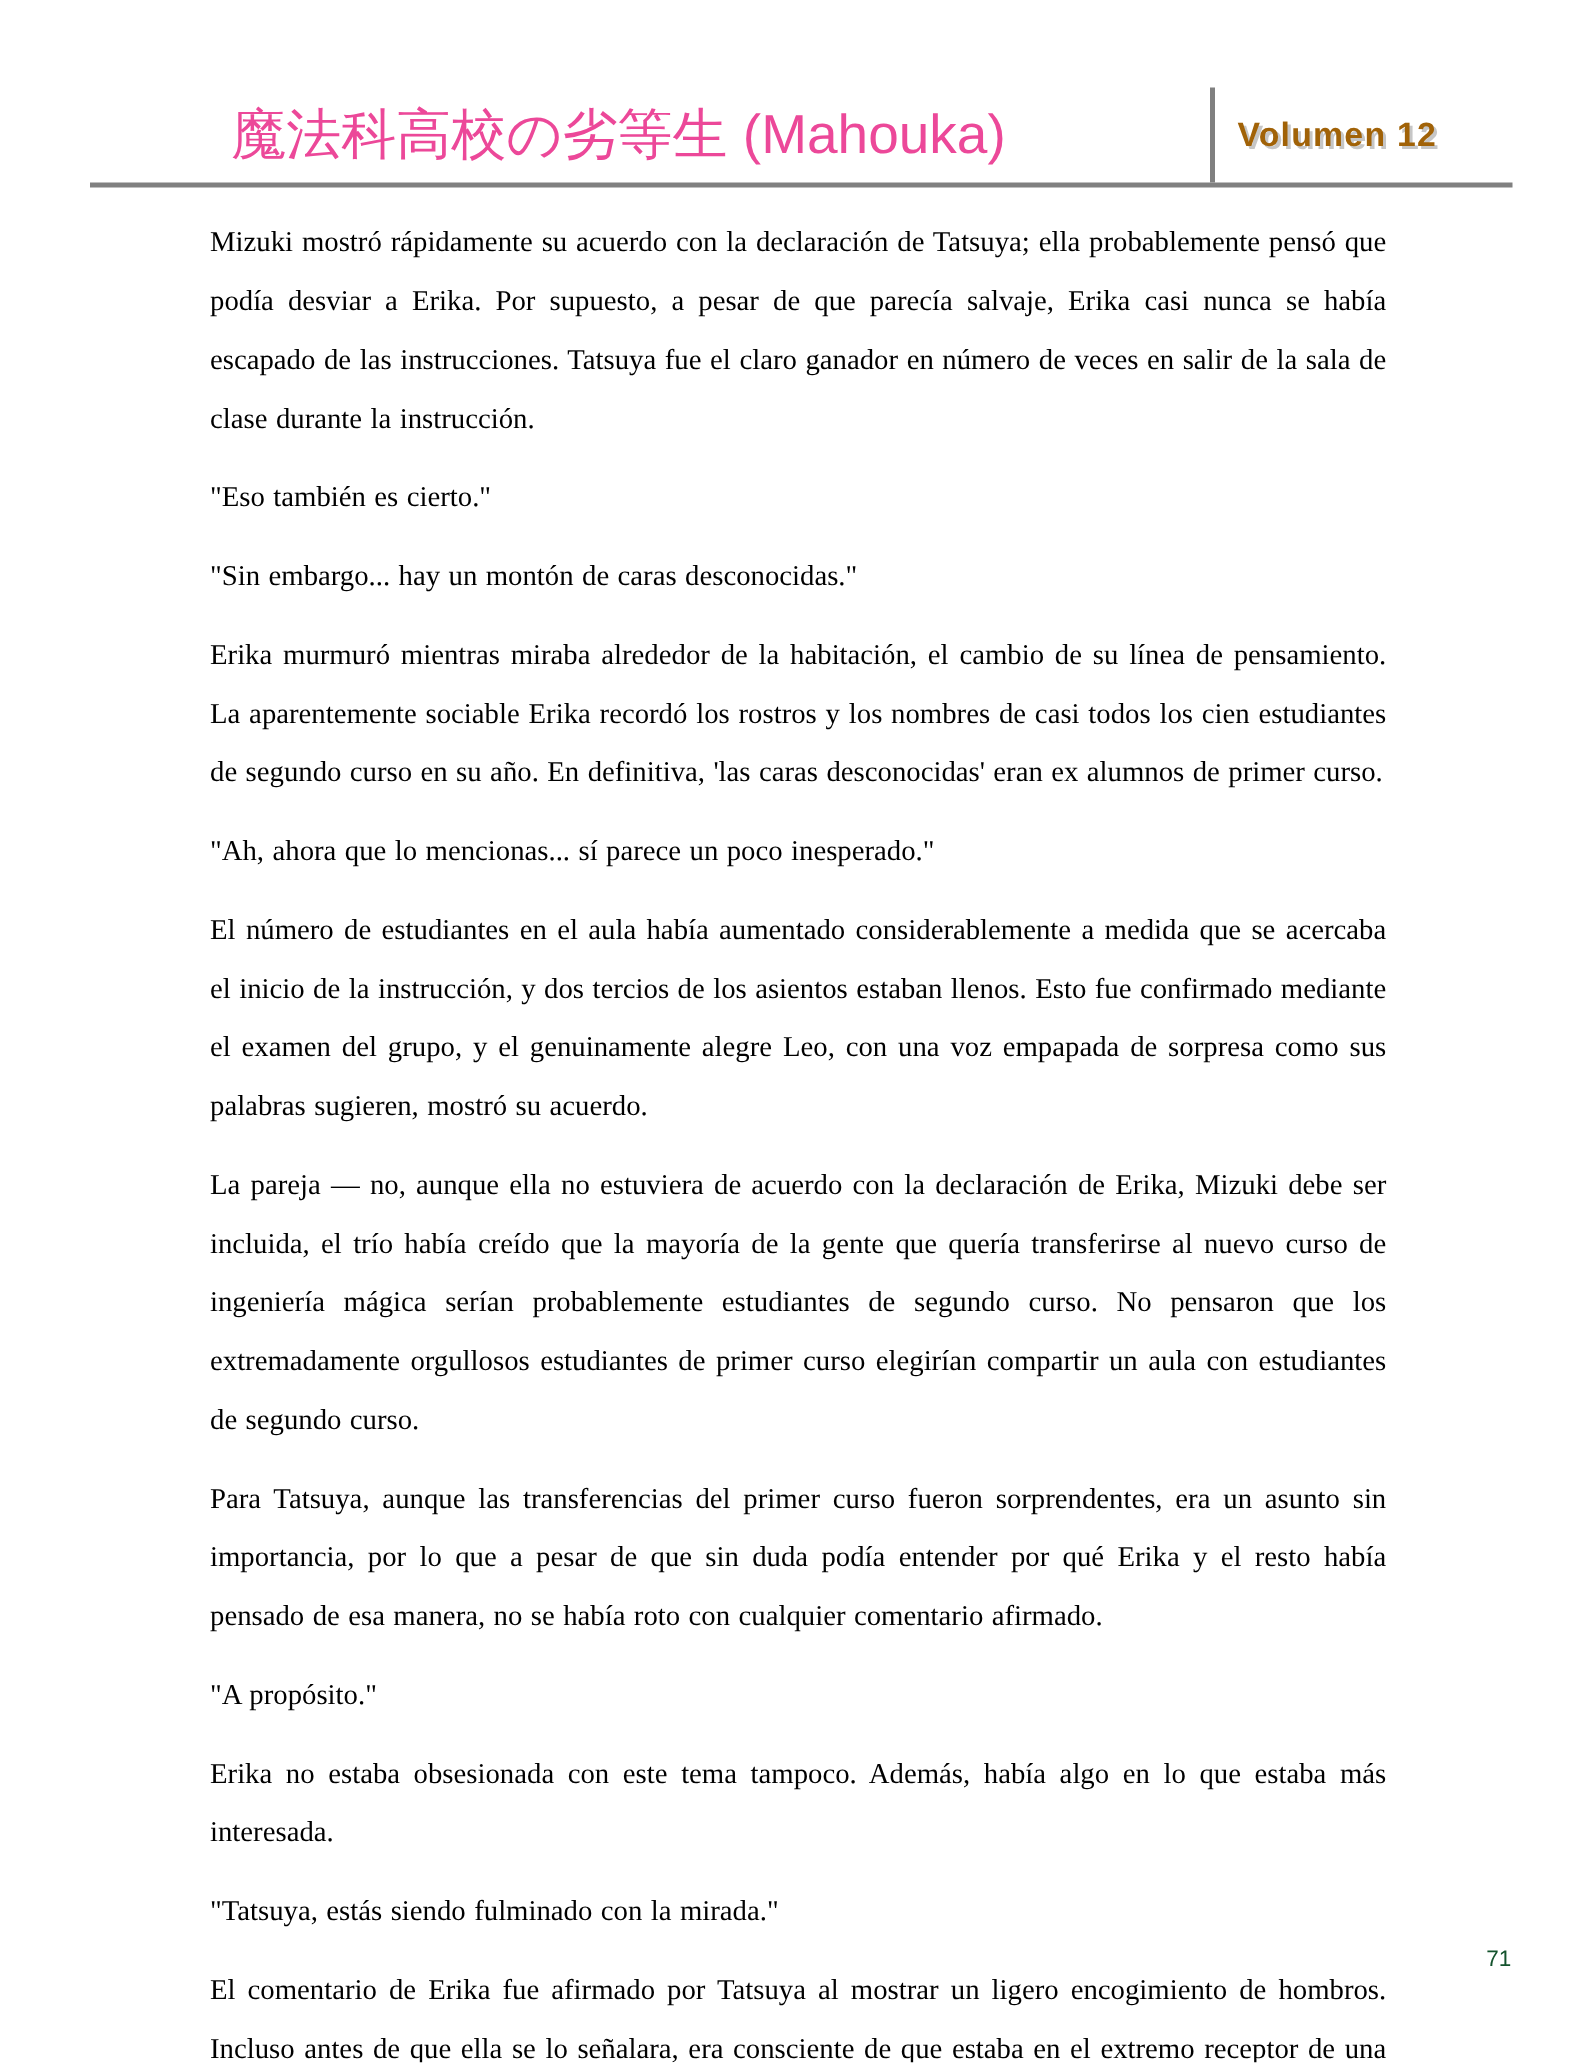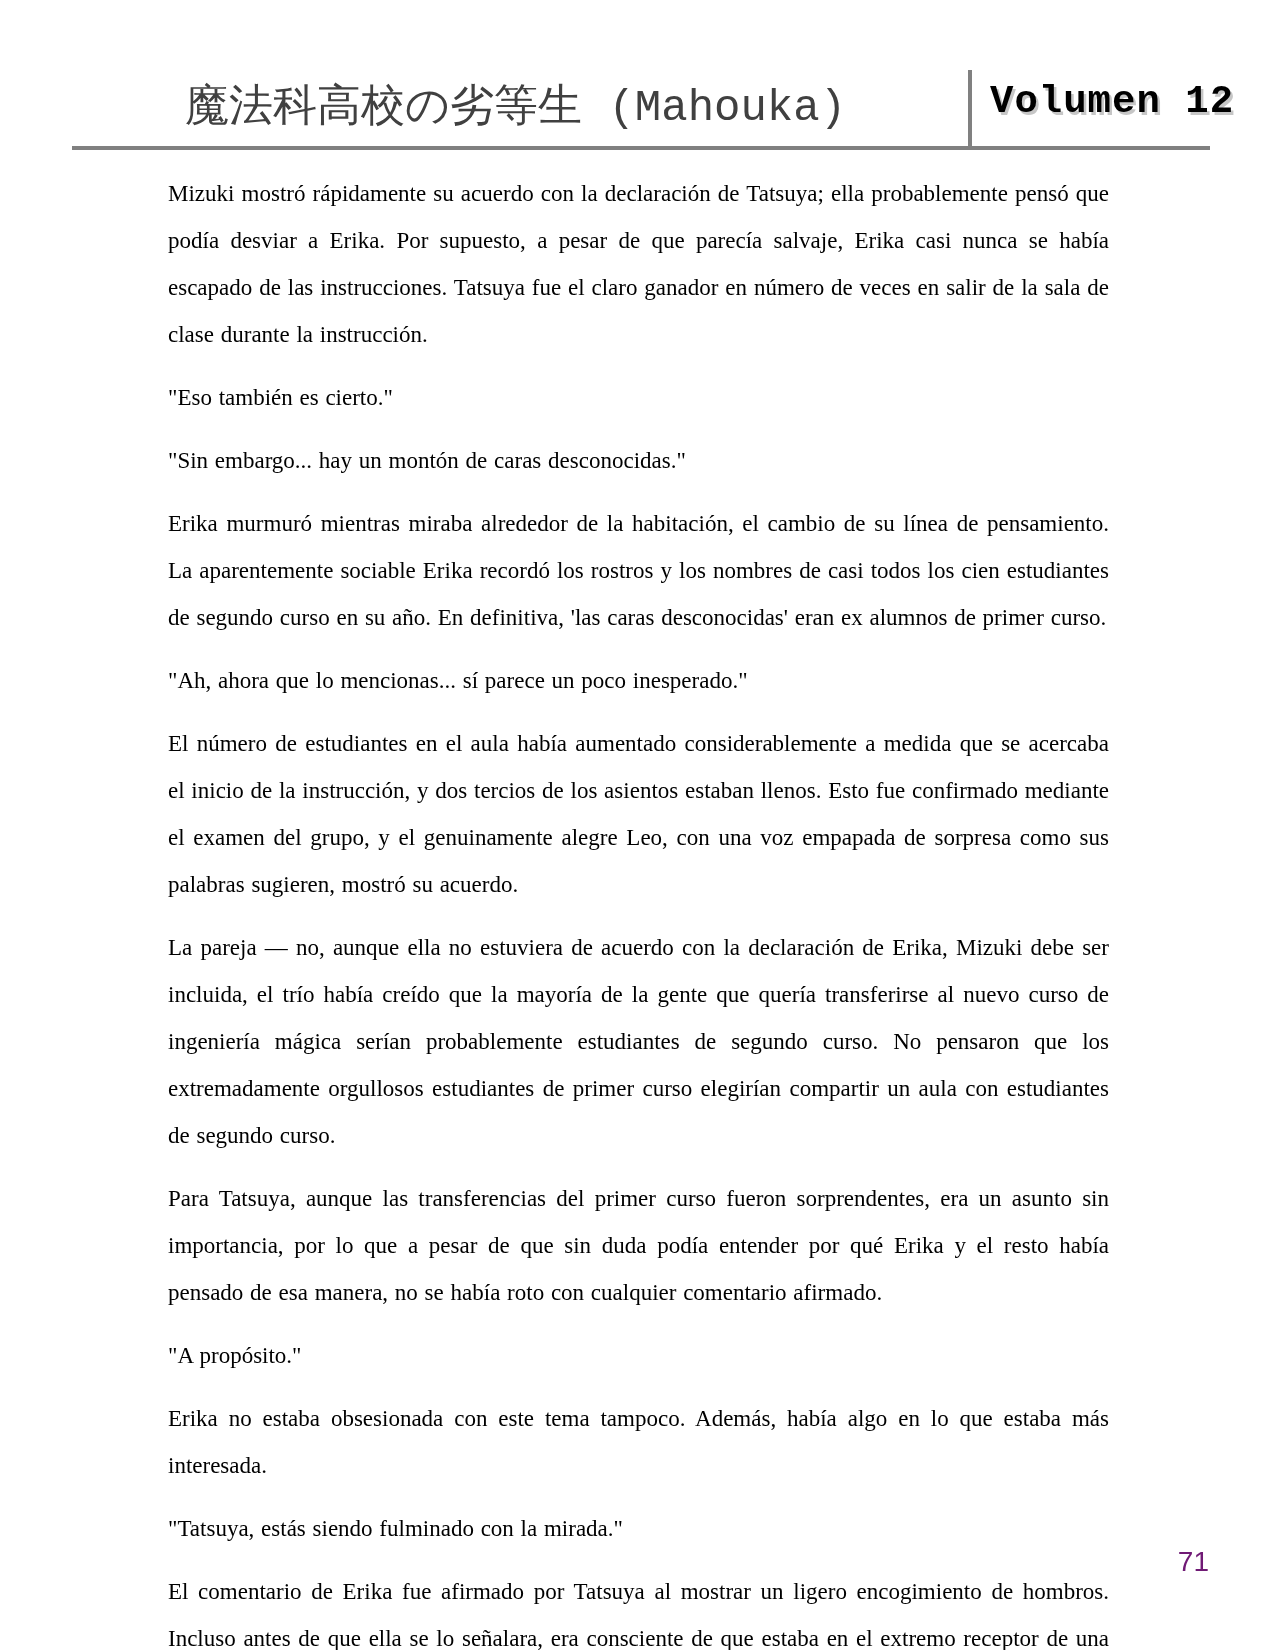--- a/index.html
+++ b/index.html
@@ -20,46 +20,46 @@
     top: 0;
     left: 72px;
     right: 65px;
   }
   .header-row {
     display: flex;
     align-items: flex-end;
     height: 146px;
   }
   .title {
-    font-family: Liberation Mono, monospace;
+    font-family: Liberation Sans, sans-serif;
     font-weight: normal;
     font-size: 44px;
     line-height: 1.1;
-    color: #404040;
+    color: #ec4899;
     margin-left: 113px;
     padding-bottom: 14px;
     white-space: nowrap;
     flex: 1 1 auto;
   }
   .divider {
     width: 4px;
     height: 76px;
     background: #808080;
     align-self: flex-end;
     flex: 0 0 auto;
   }
   .volume {
     flex: 0 0 auto;
     width: 238px;
     padding: 0 0 22px 18px;
-    font-family: Liberation Mono, monospace;
+    font-family: Liberation Sans, sans-serif;
     font-weight: bold;
-    font-size: 39px;
+    font-size: 27px;
     letter-spacing: 1px;
-    color: #000000;
+    color: #a16207;
     text-shadow: 2.5px 2.5px 0 #c6c6c6;
     white-space: nowrap;
   }
   .rule {
     height: 4px;
     background: #808080;
   }
   
   .content {
     position: absolute;
@@ -73,22 +73,22 @@
     text-align: justify;
     margin-bottom: 16px;
     word-spacing: 1px;
   }
   
   .page-number {
     position: absolute;
     right: 66px;
     bottom: 72px;
     font-family: "Liberation Sans", "DejaVu Sans", sans-serif;
-    font-size: 28px;
-    color: #701a75;
+    font-size: 18px;
+    color: #14532d;
   }
 </style>
 </head>
 <body>
 
 <div class="page">
 
   <header class="header">
     <div class="header-row">
       <h1 class="title">魔法科高校の劣等生 (Mahouka)</h1>

